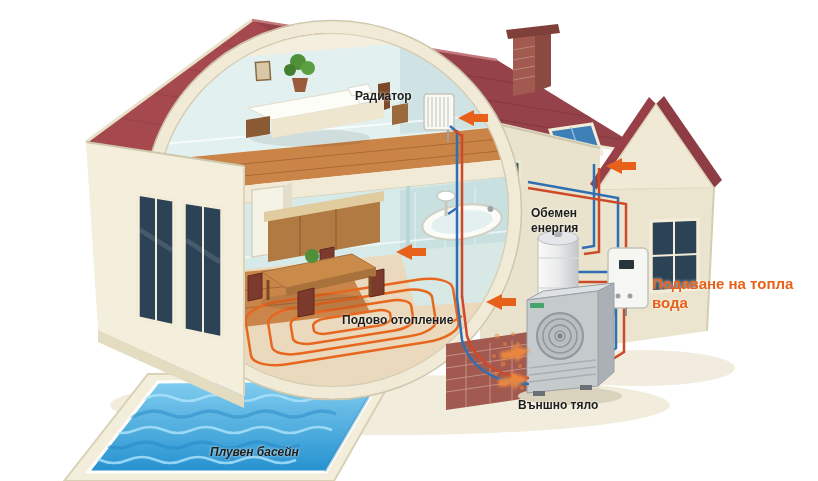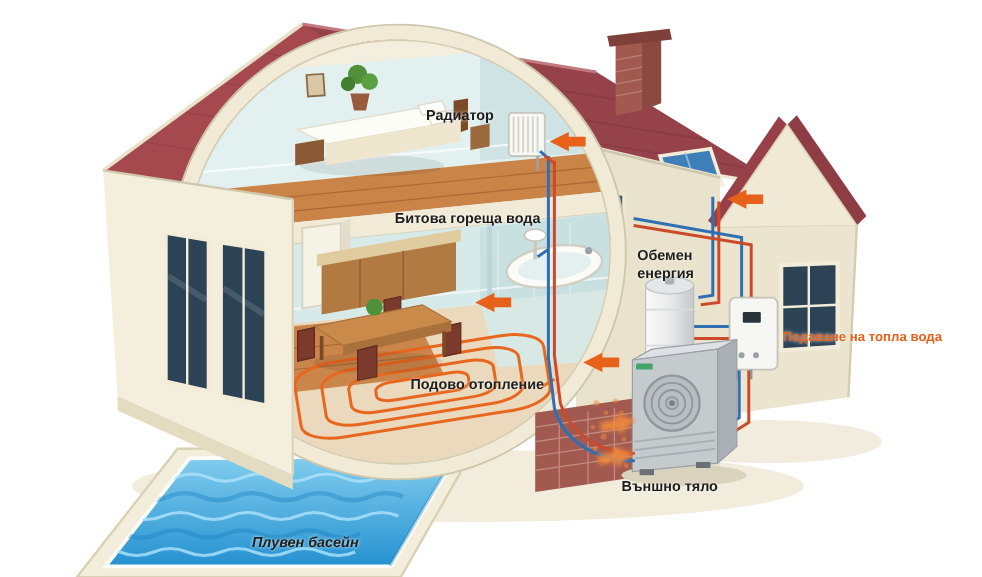--- a/index.html
+++ b/index.html
@@ -1,20 +1,20 @@
 <!DOCTYPE html>
 <html><head>
 <meta charset="utf-8">
 <style>
   html,body{margin:0;padding:0;background:#ffffff;font-family:"Liberation Sans",sans-serif;}
   .stage{position:relative;width:818px;height:481px;overflow:hidden;background:#ffffff;}
   .stage svg{position:absolute;left:0;top:0;}
   .lbl{position:absolute;font-size:12px;font-weight:bold;color:#1d1d1b;line-height:1.25;
        white-space:pre-line;text-shadow:0 0 3px rgba(255,255,255,.85);}
-  .lbl.note{font-size:11px;}
+  .lbl.note{font-size:15px;}
 </style>
 </head>
 <body>
 
 <div class="stage">
 <svg width="818" height="481" viewBox="0 0 818 481">
   <defs>
     <clipPath id="discClip">
           <circle cx="332" cy="210" r="177"></circle>
         </clipPath>
@@ -335,20 +335,19 @@
 
   <g fill="#e8611a">
     <path d="M458,118 l16,-8 0,4 14,0 0,8 -14,0 0,4 z"></path>
     <path d="M396,252 l16,-8 0,4 14,0 0,8 -14,0 0,4 z"></path>
     <path d="M486,302 l16,-8 0,4 14,0 0,8 -14,0 0,4 z"></path>
     <path d="M606,166 l16,-8 0,4 14,0 0,8 -14,0 0,4 z"></path>
   </g>
 </svg>
 
 <div class="lbl" style="left:355px;top:89px;">Радиатор</div>
-<div class="lbl" style="left:329px;top:175px;">Битова гореща вода</div>
 <div class="lbl" style="left:531px;top:206px;">Обемен
 енергия</div>
 <div class="lbl note" style="left: 652px; top: 275px; color: rgb(232, 97, 26);">Подаване на топла вода</div>
 <div class="lbl" style="left:342px;top:313px;">Подово отопление</div>
 <div class="lbl" style="left:518px;top:398px;">Външно тяло</div>
 <div class="lbl" style="left:210px;top:445px;font-style:italic;">Плувен басейн</div>
 </div>
 
 </body></html>

